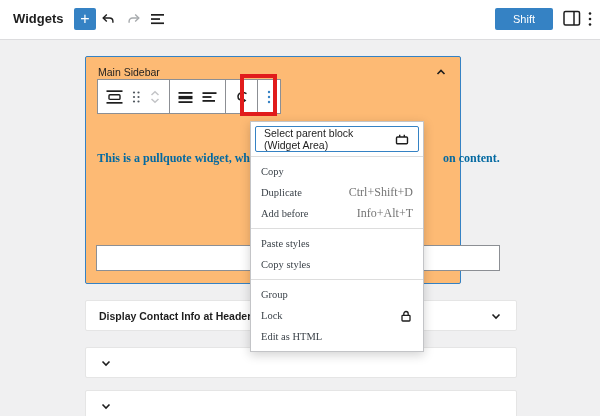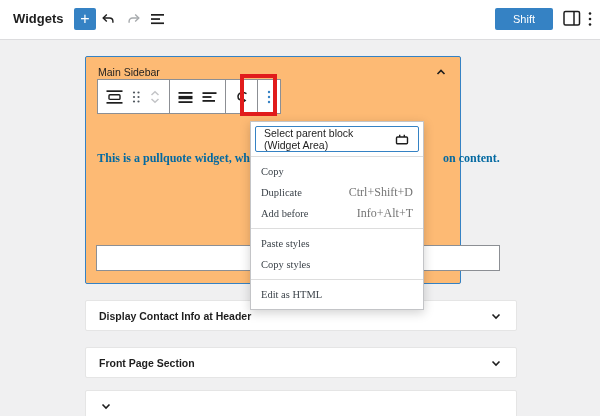--- a/index.html
+++ b/index.html
@@ -287,37 +287,48 @@
       <button class="menu-item">
         <span>Paste styles</span>
       </button>
       <button class="menu-item">
         <span>Copy styles</span>
       </button>
     </div>
 
     <div class="menu-sec">
       <button class="menu-item">
+        <span>Group</span>
+      </button>
+      <button class="menu-item">
+        <span>Lock</span>
+        <span>
+          <svg width="14" height="14" viewBox="0 0 14 14">
+            <rect x="3" y="6.3" width="8" height="5.7" rx="0.8" fill="none" stroke="#1e1e1e" stroke-width="1.3"></rect>
+            <path d="M4.8 6.3V4.7a2.2 2.2 0 0 1 4.4 0v1.6" fill="none" stroke="#1e1e1e" stroke-width="1.3"></path>
+          </svg>
+        </span>
+      </button>
+      <button class="menu-item">
         <span>Edit as HTML</span>
       </button>
     </div>
 
   </div>
 
   <div class="collapsed-panel" id="panel-contact-header">
     <span class="cp-title">Display Contact Info at Header</span>
     <span>
       <svg width="14" height="14" viewBox="0 0 14 14">
         <polyline points="3.5,5.5 7,9 10.5,5.5" fill="none" stroke="#1e1e1e" stroke-width="1.6"></polyline>
       </svg>
     </span>
   </div>
 
   <div class="collapsed-panel" id="panel-front-page">
-    <span class="cp-title">Front Page Section</span>
     <span>
       <svg width="14" height="14" viewBox="0 0 14 14">
         <polyline points="3.5,5.5 7,9 10.5,5.5" fill="none" stroke="#1e1e1e" stroke-width="1.6"></polyline>
       </svg>
     </span>
   </div>
 
   <div class="collapsed-panel" id="panel-contact-sidebar">
     <span>
       <svg width="14" height="14" viewBox="0 0 14 14">

